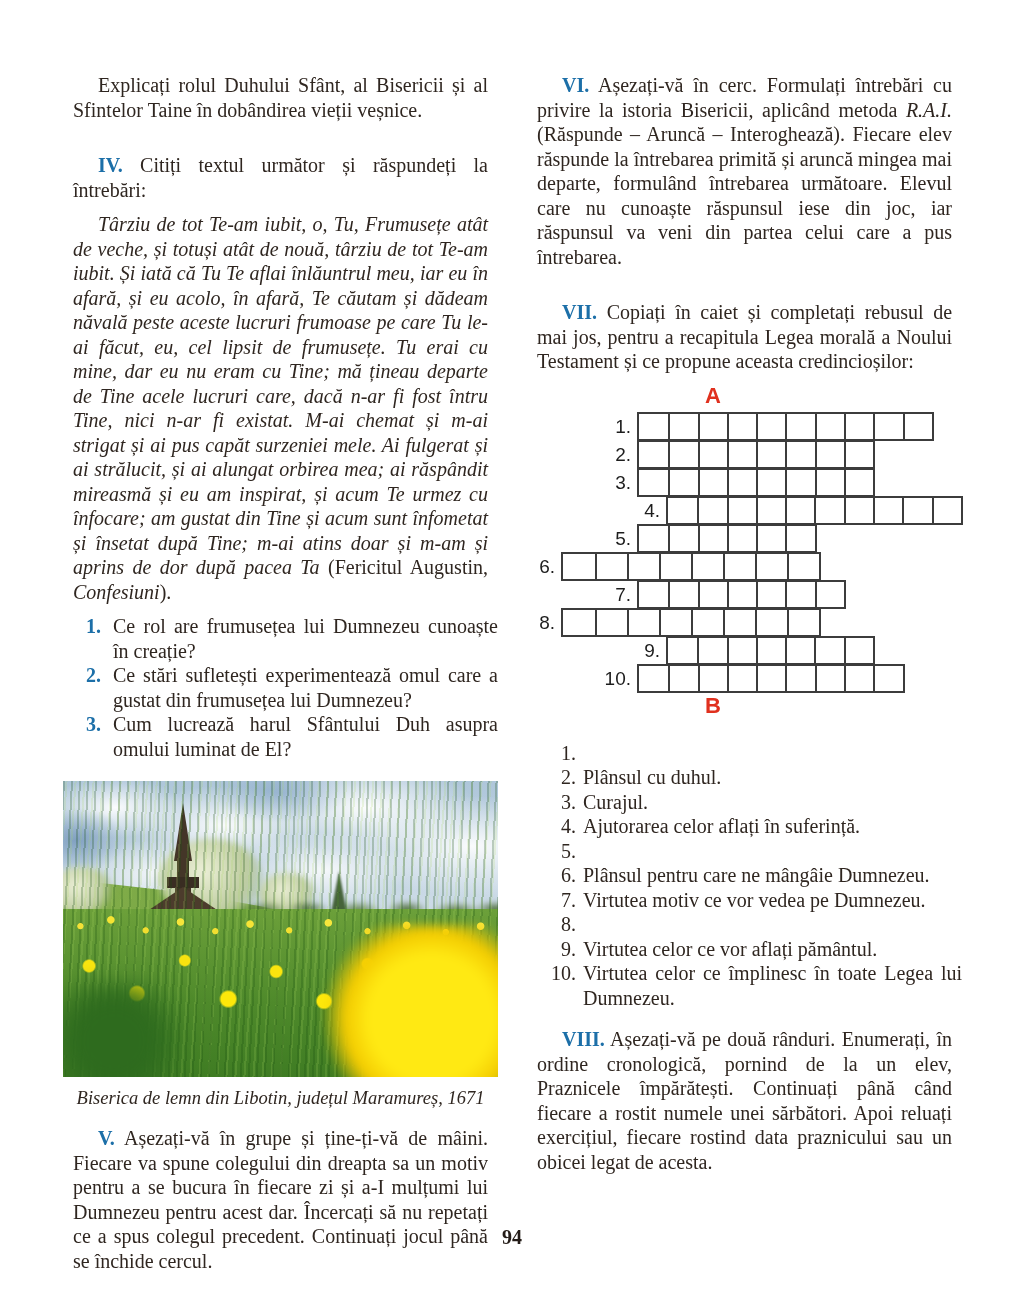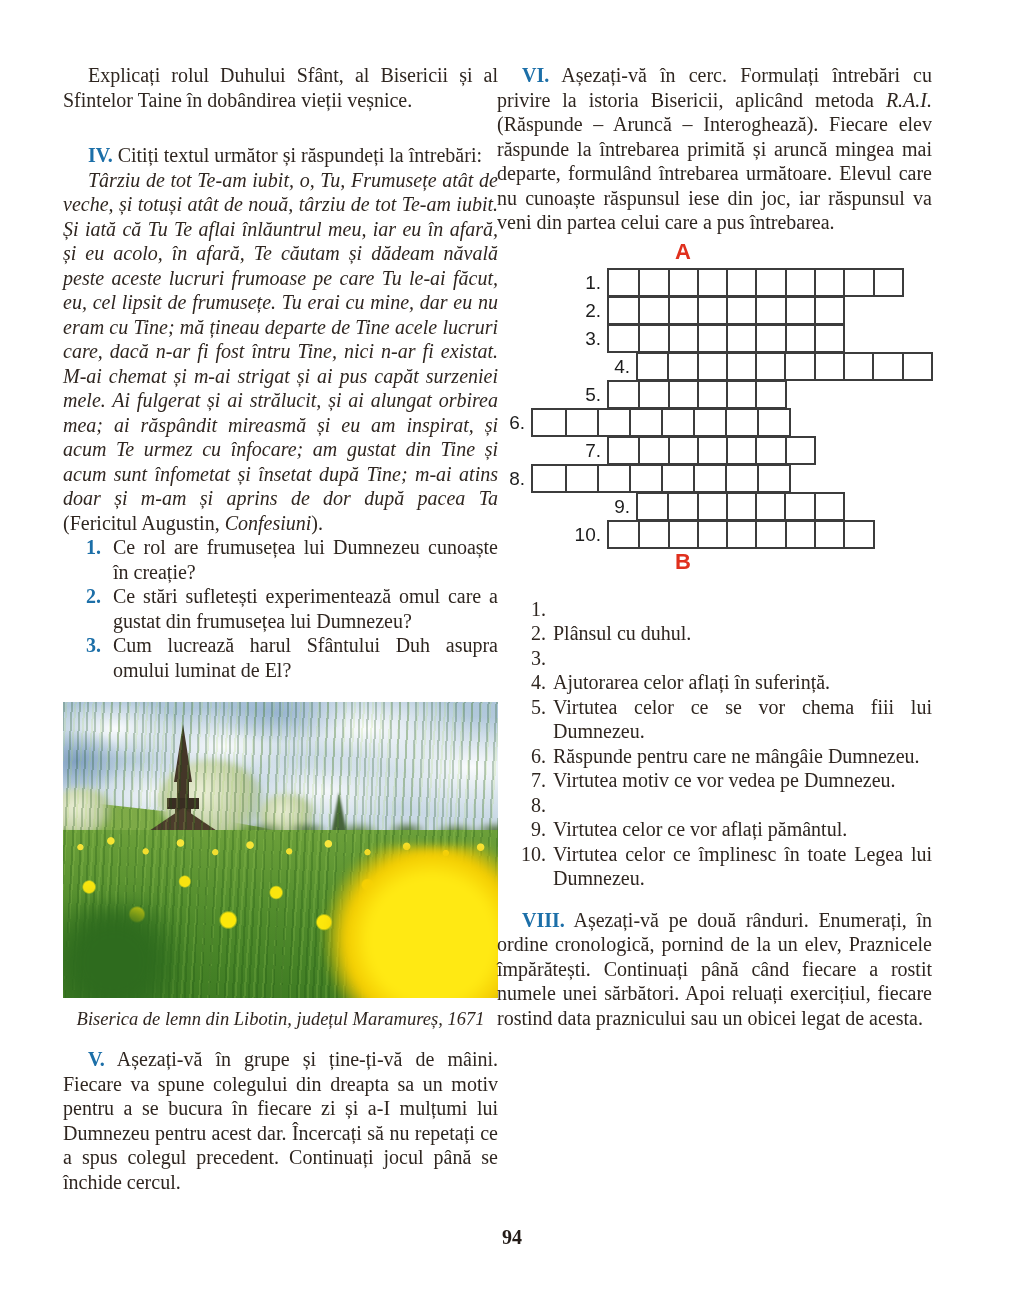--- a/index.html
+++ b/index.html
@@ -9,22 +9,22 @@
     --grid-line:#3c3c3c;
   }
   html,body{margin:0;padding:0;background:#ffffff;}
   .page{
     position:relative;width:1024px;height:1298px;background:#ffffff;
     font-family:"Liberation Serif","DejaVu Serif",serif;color:var(--ink);
     overflow:hidden;
   }
   .col{position:absolute;top:63px;width:435px;font-size:20px;line-height:24.5px;text-align:justify;}
   .col-left{left:63px;}
-  .col-right{left:497px;}
-  .para{margin:0;text-indent:25px;}
+  .col-right{left:527px;}
+  .para{margin:10px;text-indent:25px;}
   .gap-lg{margin-top:31px;}
   .gap-md{margin-top:17px;}
   .lbl{color:var(--accent-blue);font-weight:bold;}
   .it{font-style:italic;}
 
   
   .q{display:flex;margin-left:23px;}
   .qnum{width:27px;min-width:27px;color:var(--accent-blue);font-weight:bold;}
   .qtext{flex:1;text-align:justify;}
 
@@ -175,20 +175,21 @@
 
     <div class="caption">Biserica de lemn din Libotin, județul Maramureș, 1671</div>
 
     <p class="para gap-md"><span class="lbl">V.</span> <span>Așezați-vă în grupe și ține-ți-vă de mâini. Fiecare va spune colegului din dreapta sa un motiv pentru a se bucura în fiecare zi și a-I mulțumi lui Dumnezeu pentru acest dar. Încercați să nu repetați ce a spus colegul precedent. Continuați jocul până se închide cercul.</span></p>
   </div>
 
   <div class="col col-right">
 
     <p class="para"><span class="lbl">VI.</span> <span>Așezați-vă în cerc. Formulați întrebări cu privire la istoria Bisericii, aplicând metoda </span><span class="it">R.A.I.</span><span> (Răspunde – Aruncă – Interoghează). Fiecare elev răspunde la întrebarea primită și aruncă mingea mai departe, formulând întrebarea următoare. Elevul care nu cunoaște răspunsul iese din joc, iar răspunsul va veni din partea celui care a pus întrebarea.</span></p>
 
+    <p class="para gap-lg"><span class="lbl">VII.</span> <span>Copiați în caiet și completați rebusul de mai jos, pentru a recapitula Legea morală a Noului Testament și ce propune aceasta credincioșilor:</span></p>
 
     <div class="crossword">
       <div class="cw-label cw-a">A</div>
       <div class="cw-label cw-b">B</div>
     <div class="cw-num" style="left: 62px; top: 30px;">1.</div>
         <div class="cw-row" style="left: 110px; top: 28px;">
           <div class="cw-cell" style="width: 29.3px;"></div>
           <div class="cw-cell" style="width: 29.3px;"></div>
           <div class="cw-cell" style="width: 29.3px;"></div>
           <div class="cw-cell" style="width: 29.3px;"></div>
@@ -302,32 +303,32 @@
     <div class="gap-md">
       <div class="clue">
           <span class="cnum">1.</span>
         </div>
       <div class="clue">
           <span class="cnum">2.</span>
           <div class="ctext">Plânsul cu duhul.</div>
         </div>
       <div class="clue">
           <span class="cnum">3.</span>
+          <div class="ctext">Curajul.</div>
         </div>
       <div class="clue">
           <span class="cnum">4.</span>
           <div class="ctext">Ajutorarea celor aflați în suferință.</div>
         </div>
       <div class="clue">
           <span class="cnum">5.</span>
-          <div class="ctext">Virtutea celor ce se vor chema fiii lui Dumnezeu.</div>
         </div>
       <div class="clue">
           <span class="cnum">6.</span>
-          <div class="ctext">Răspunde pentru care ne mângâie Dumnezeu.</div>
+          <div class="ctext">Plânsul pentru care ne mângâie Dumnezeu.</div>
         </div>
       <div class="clue">
           <span class="cnum">7.</span>
           <div class="ctext">Virtutea motiv ce vor vedea pe Dumnezeu.</div>
         </div>
       <div class="clue">
           <span class="cnum">8.</span>
         </div>
       <div class="clue">
           <span class="cnum">9.</span>

